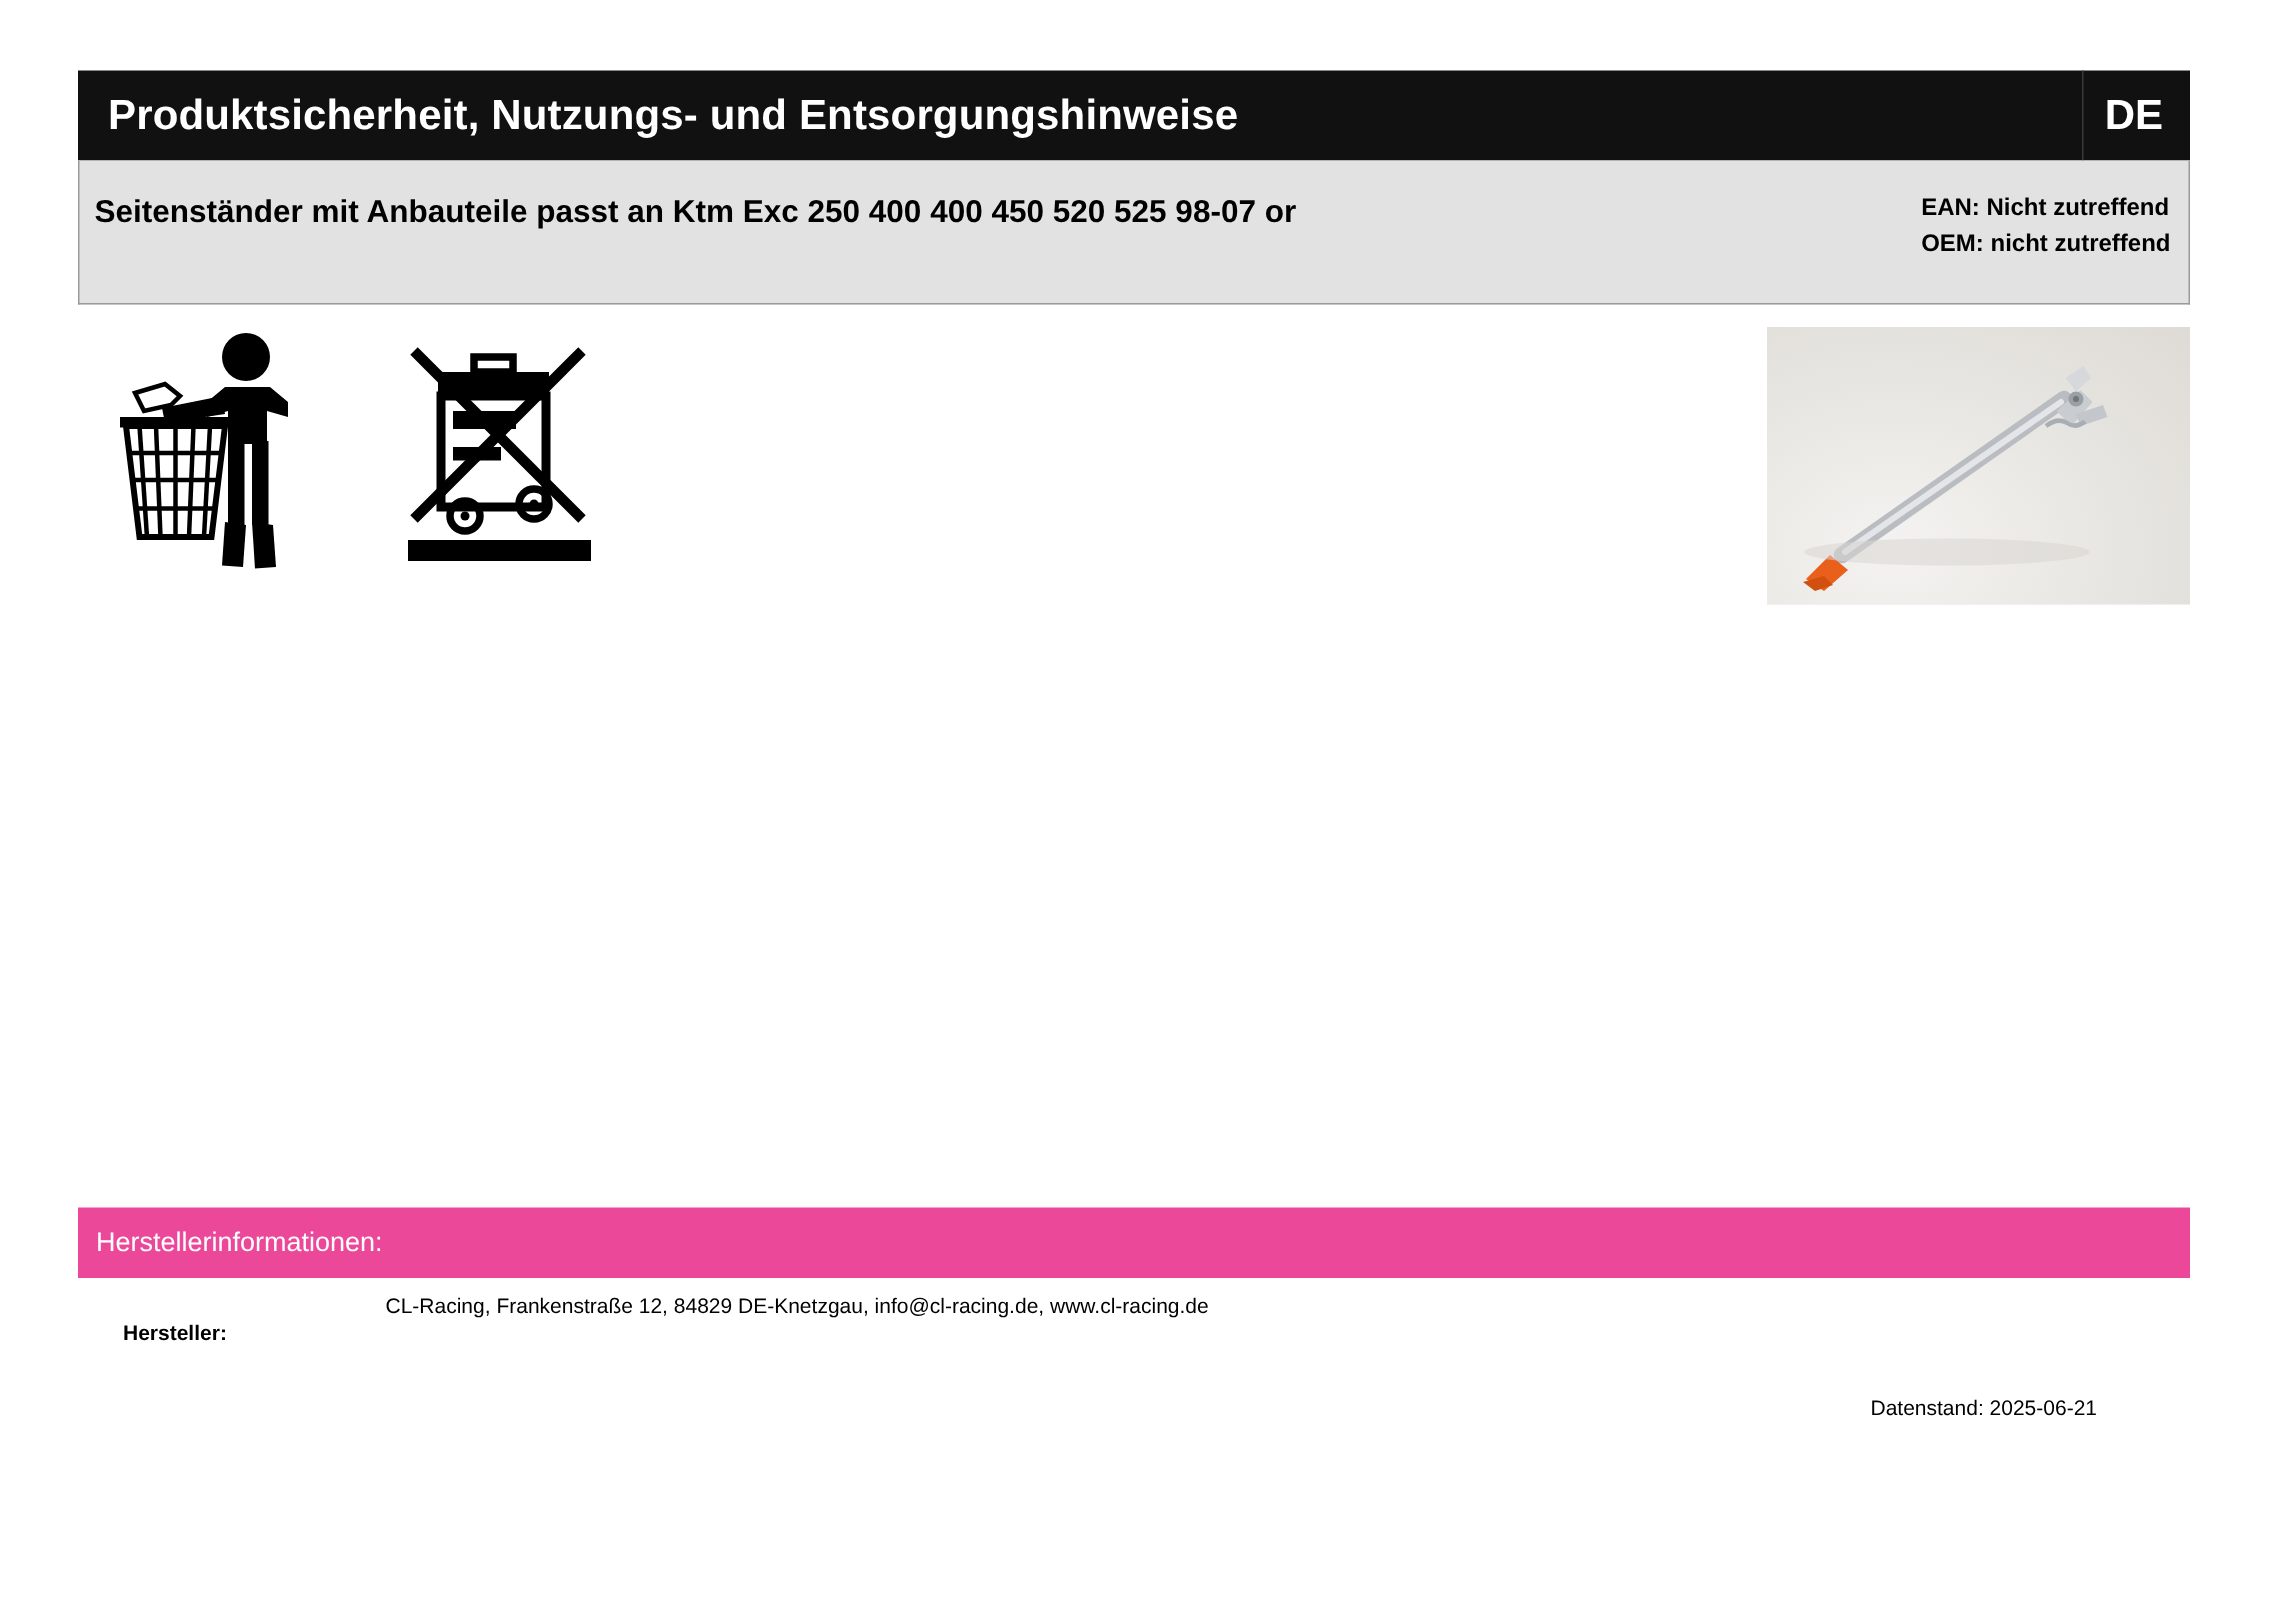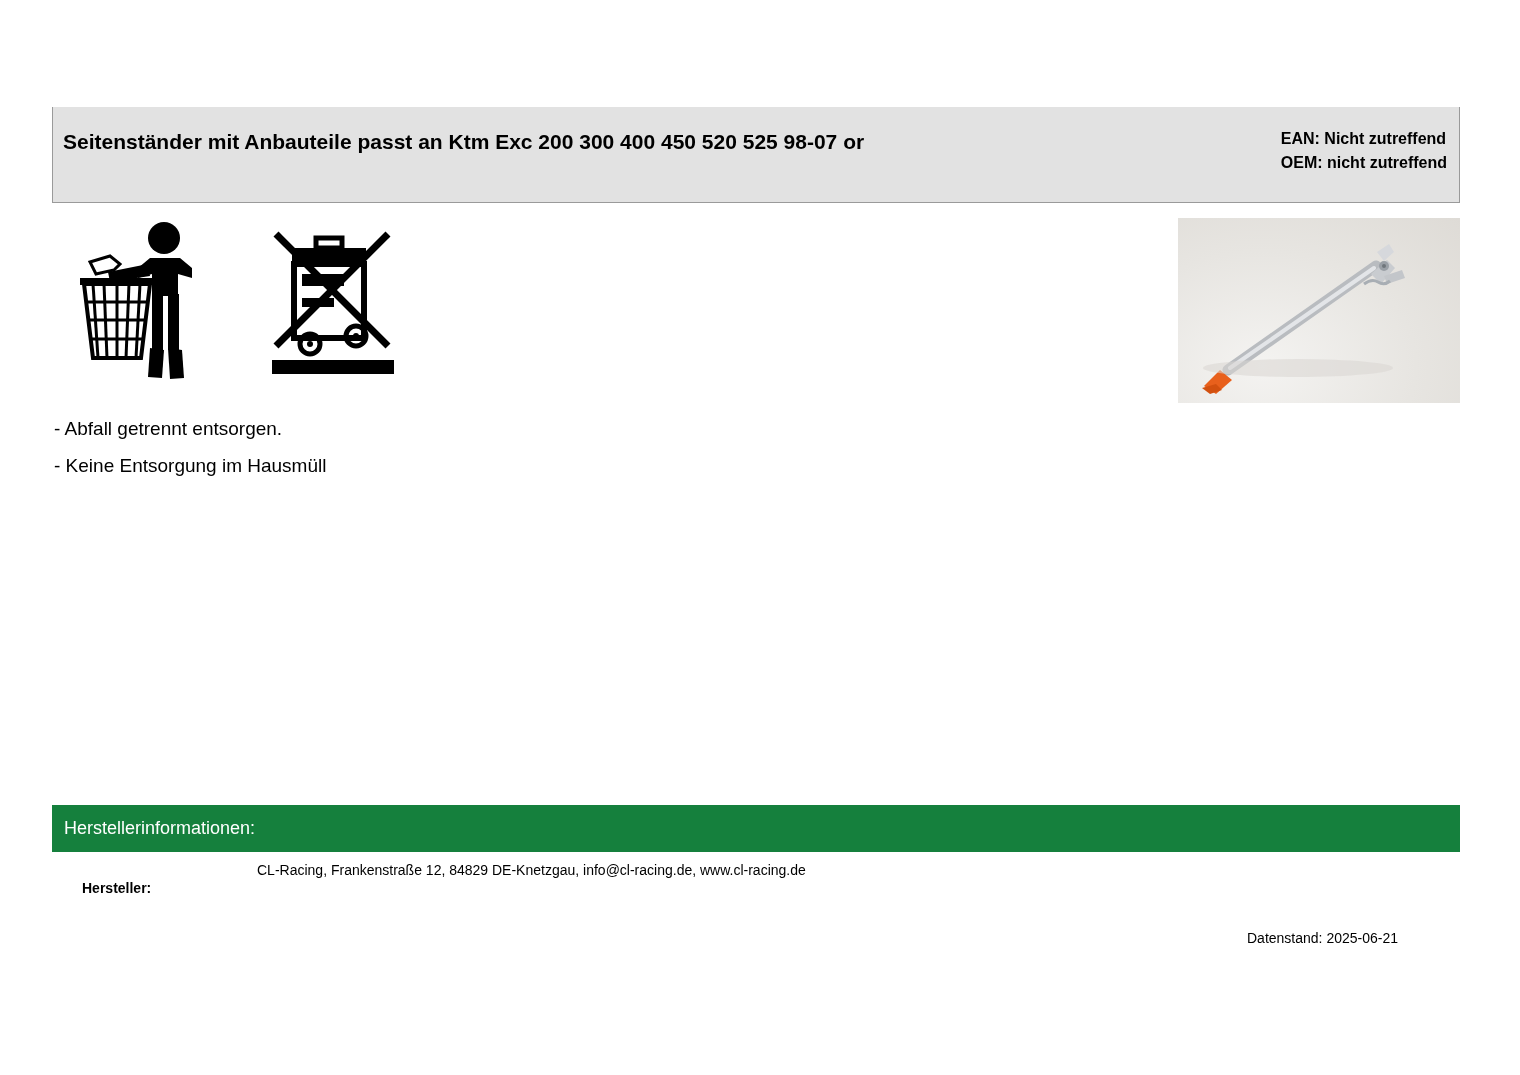--- a/index.html
+++ b/index.html
@@ -131,21 +131,21 @@
     white-space: nowrap;
   }
 
   
   .maker-bar {
     position: absolute;
     left: 52px;
     top: 805px;
     width: 1408px;
     height: 47px;
-    background: #15803d;
+    background: #ec4899;
     color: #ffffff;
     font-size: 18px;
     display: flex;
     align-items: center;
     padding-left: 12px;
     box-sizing: border-box;
   }
   .maker-row {
     position: absolute;
     left: 52px;
@@ -175,23 +175,27 @@
     top: 930px;
     font-size: 14px;
     text-align: right;
   }
 </style>
 </head>
 <body>
 
 <div class="page">
 
+  <div class="header-bar">
+    <div class="header-title">Produktsicherheit, Nutzungs- und Entsorgungshinweise</div>
+    <div class="header-lang">DE</div>
+  </div>
 
   <div class="subhead">
-    <div class="subhead-title">Seitenständer mit Anbauteile passt an Ktm Exc 200 300 400 450 520 525 98-07 or</div>
+    <div class="subhead-title">Seitenständer mit Anbauteile passt an Ktm Exc 250 400 400 450 520 525 98-07 or</div>
     <div class="subhead-right">
       <div>EAN: Nicht zutreffend</div>
       <div>OEM: nicht zutreffend</div>
     </div>
   </div>
 
   <div class="picto-area">
 
     <span class="picto picto-litter">
       <svg width="135" height="165" viewBox="0 0 135 165">
@@ -260,24 +264,20 @@
       <path d="M206 58 l18 -6 l3 8 l-18 6 z" fill="#c3c6ca"></path>
       <circle cx="206" cy="48" r="5" fill="#9aa0a6"></circle>
       <circle cx="206" cy="48" r="2" fill="#70767c"></circle>
 
       <path d="M186 66 q8 -6 14 -2 q6 4 12 -1" stroke="#a8aeb4" stroke-width="3" fill="none"></path>
 
       <ellipse cx="120" cy="150" rx="95" ry="9" fill="#d9d6d1" opacity="0.55"></ellipse>
     </svg>
   </div>
 
-  <div class="notes">
-    <div class="note-line">-  Abfall getrennt entsorgen.</div>
-    <div class="note-line">-  Keine Entsorgung im Hausmüll</div>
-  </div>
 
   <div class="maker-bar">Herstellerinformationen:</div>
   <div class="maker-row">
     <span class="maker-label">Hersteller:</span>
     <span class="maker-value">CL-Racing, Frankenstraße 12, 84829 DE-Knetzgau, info@cl-racing.de, www.cl-racing.de</span>
   </div>
 
   <div class="datestamp">Datenstand: 2025-06-21</div>
 
 </div>

